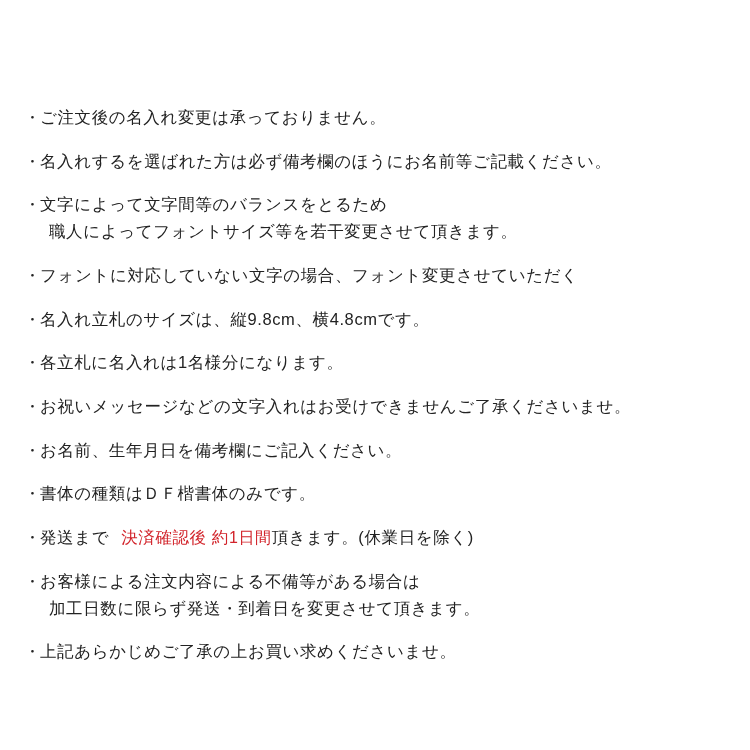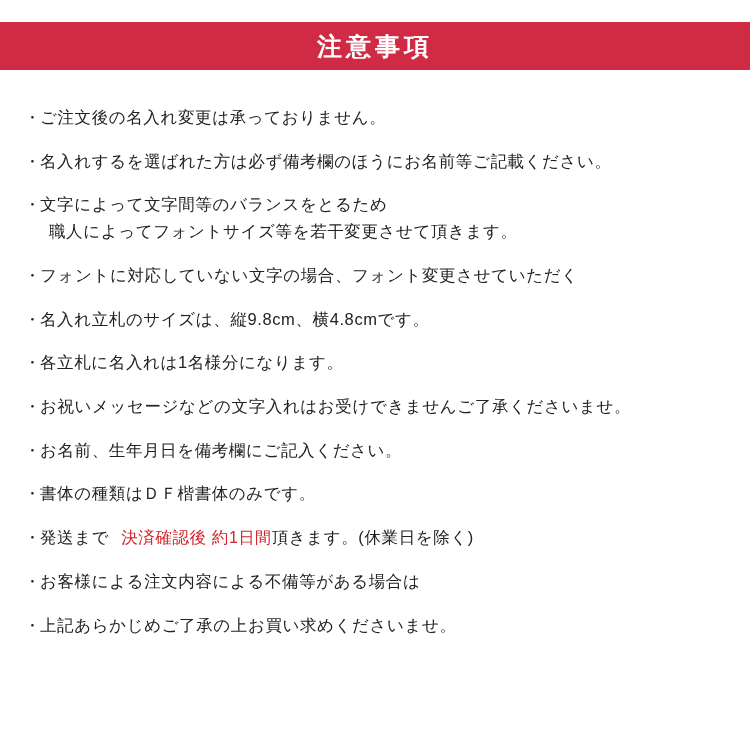--- a/index.html
+++ b/index.html
@@ -80,23 +80,20 @@
     color: #d2232a;
     font-size: 16px;
     line-height: 1;
   }
 </style>
 </head>
 <body>
 
 <div class="page">
 
-  <div class="header-band">
-    <div class="header-title">注意事項</div>
-  </div>
 
   <div class="content">
       <div class="note">
         <span class="bullet">・</span>
         <span class="body">
           <span class="line"><span>ご注文後の名入れ変更は承っておりません。</span></span>
         </span>
       </div>
       <div class="note">
         <span class="bullet">・</span>
@@ -150,20 +147,21 @@
       <div class="note">
         <span class="bullet">・</span>
         <span class="body">
           <span class="line"><span>発送まで</span><span class="hl">決済確認後 約</span><span class="hl-big">1日間</span><span>頂きます。(休業日を除く)</span></span>
         </span>
       </div>
       <div class="note">
         <span class="bullet">・</span>
         <span class="body">
           <span class="line"><span>お客様による注文内容による不備等がある場合は</span></span>
+          <span class="line indent"><span>加工日数に限らず発送・到着日を変更させて頂きます。</span></span>
         </span>
       </div>
       <div class="note">
         <span class="bullet">・</span>
         <span class="body">
           <span class="line"><span>上記あらかじめご了承の上お買い求めくださいませ。</span></span>
         </span>
       </div>
     </div>
 

